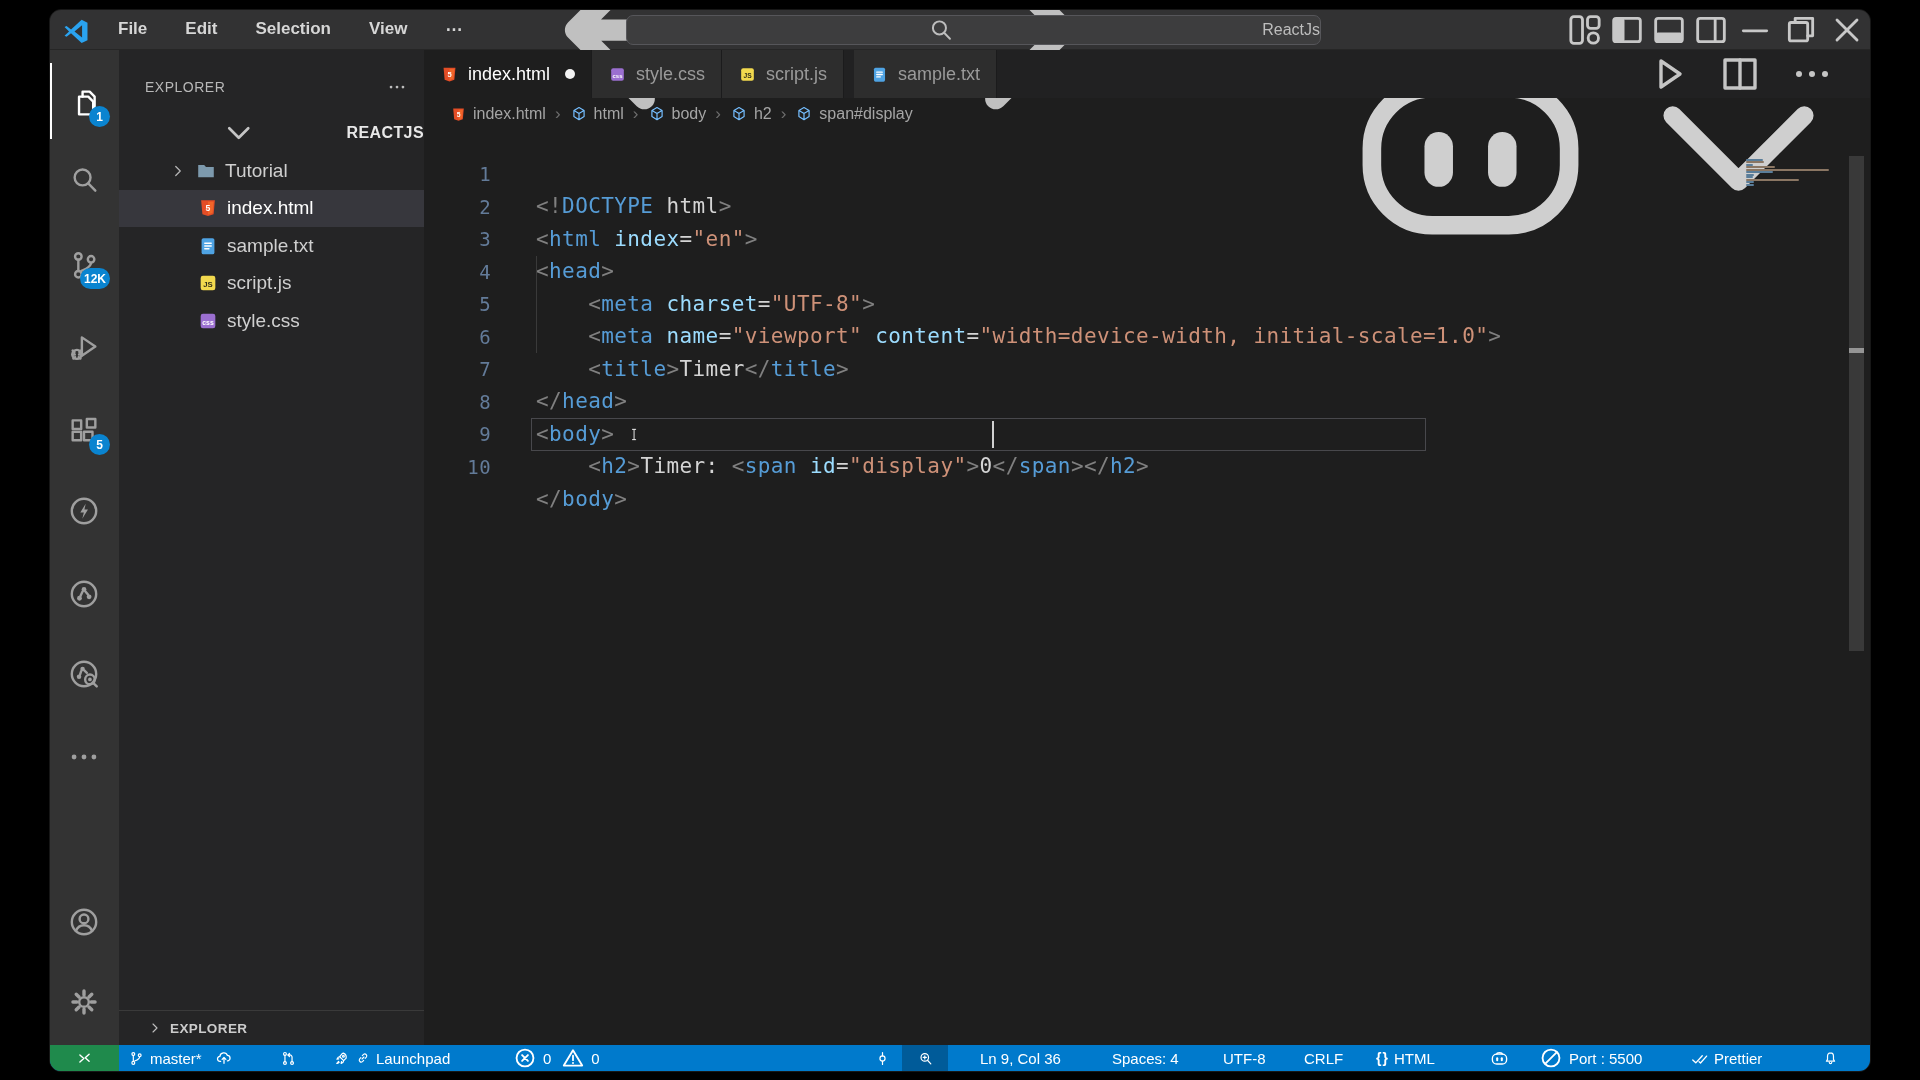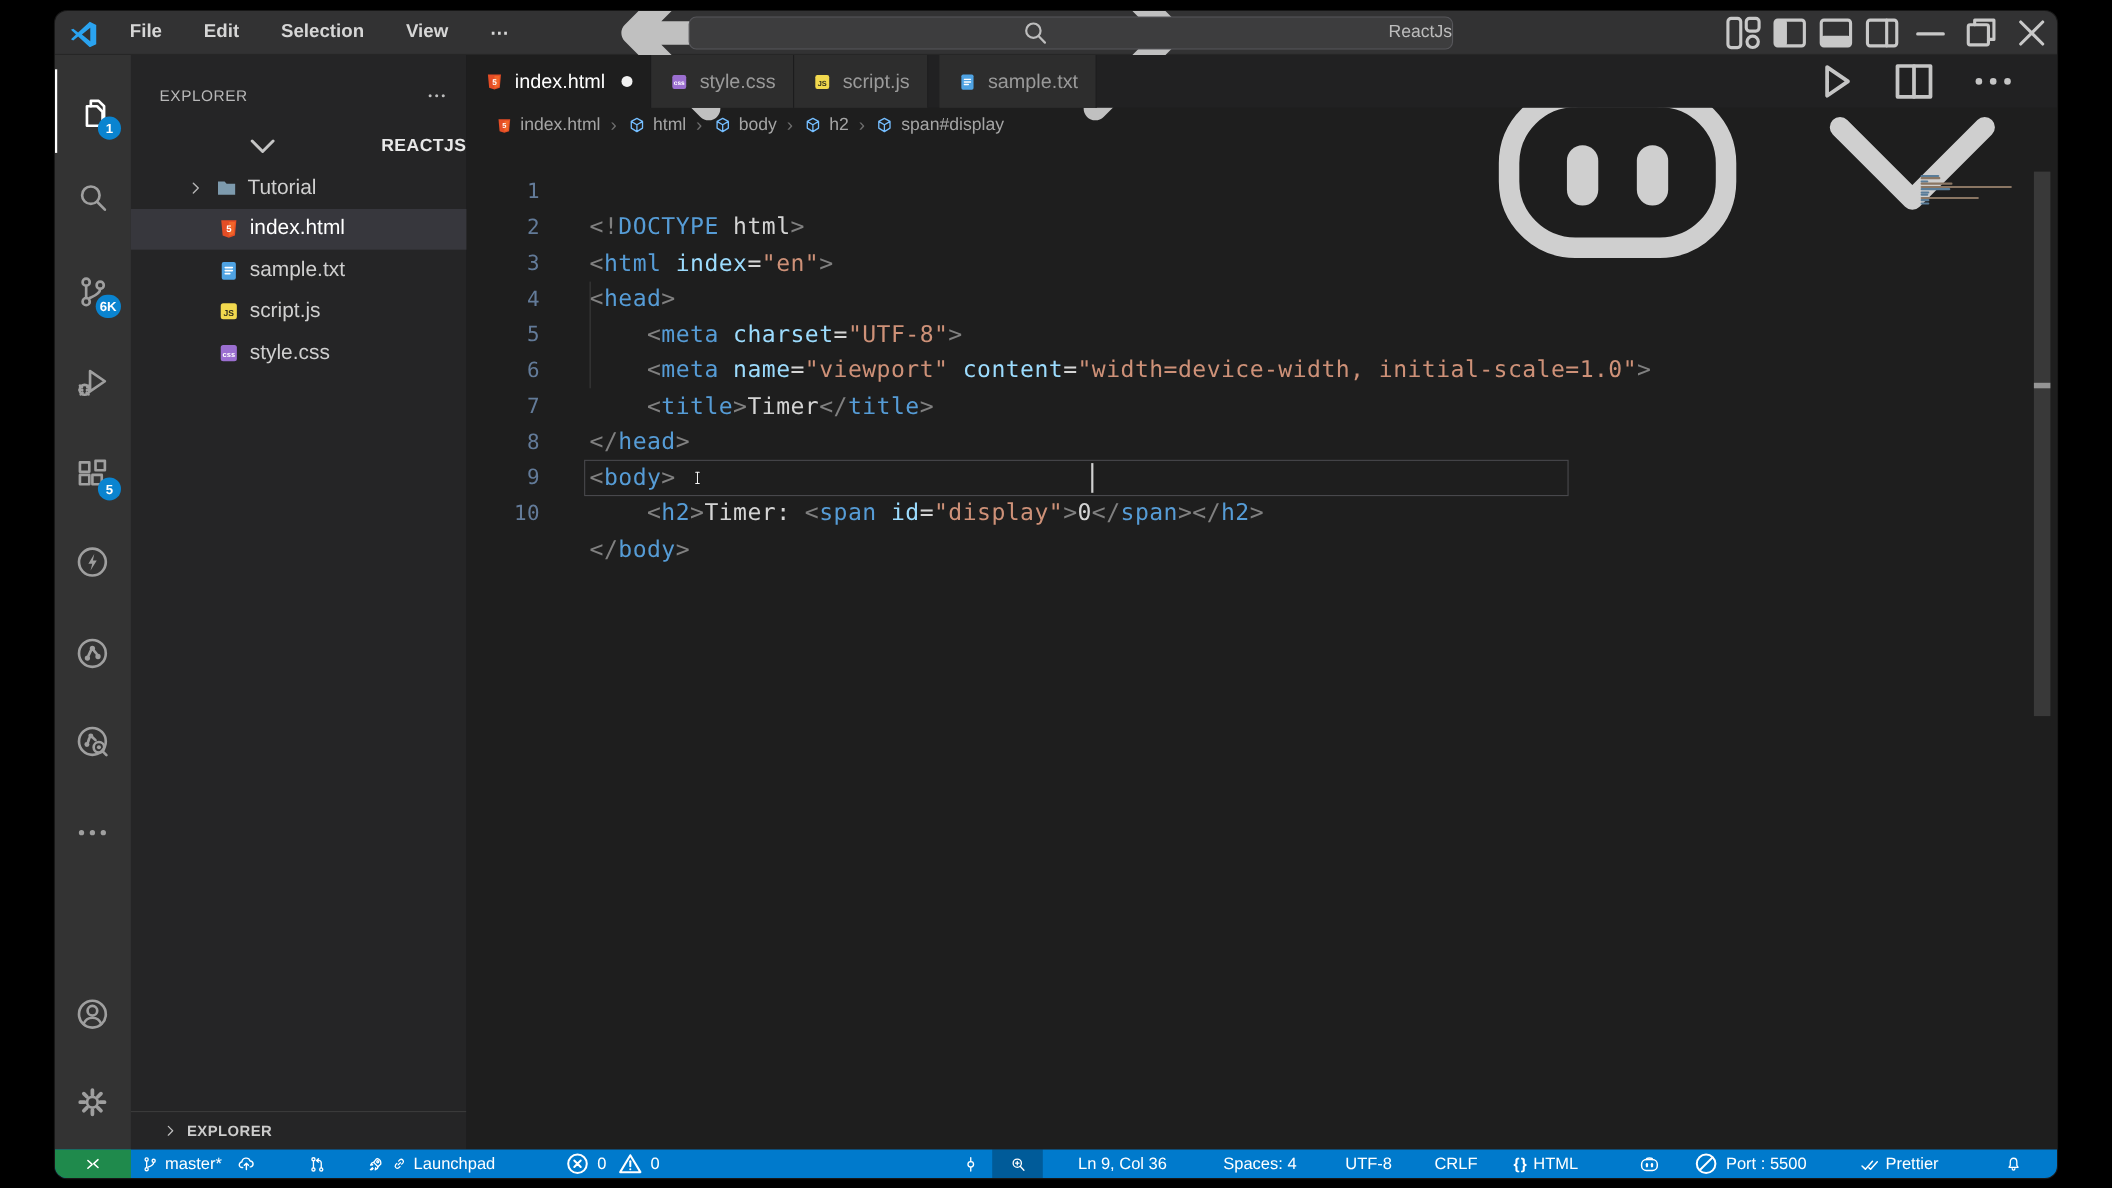--- a/index.html
+++ b/index.html
@@ -237,21 +237,21 @@
             <path d="M15 14.4 L20 19.5"></path>
           </svg>
         </div>
         <div class="ab-item" style="top: 198px;">
           <svg class="" viewBox="0 0 24 24" style="width: 34px; height: 34px;">
             <circle cx="8" cy="6" r="2.3"></circle>
             <circle cx="17" cy="8" r="2.3"></circle>
             <circle cx="8" cy="18.5" r="2.3"></circle>
             <path d="M8 8.3 V16.2 M17 10.3 C17 13.8 12.5 15.2 10.2 16.2"></path>
           </svg>
-          <div class="ab-badge">6K</div>
+          <div class="ab-badge">12K</div>
         </div>
         <div class="ab-item" style="top: 281px;">
           <svg class="" viewBox="0 0 24 24" style="width: 34px; height: 34px;">
             <path d="M10.5 4.5 L20 11 L10.5 17.5 Z"></path>
             <circle cx="7" cy="16.5" r="3.2"></circle>
             <path d="M4 13.8 l1.3 1 M3.8 16.6 h1.7 M4.5 19.4 l1.2 -1 M10 13.8 l-1.3 1 M10.2 16.6 h-1.7 M9.5 19.4 l-1.2 -1"></path>
           </svg>
         </div>
         <div class="ab-item" style="top: 364px;">
           <svg class="" viewBox="0 0 24 24" style="width: 34px; height: 34px;">

